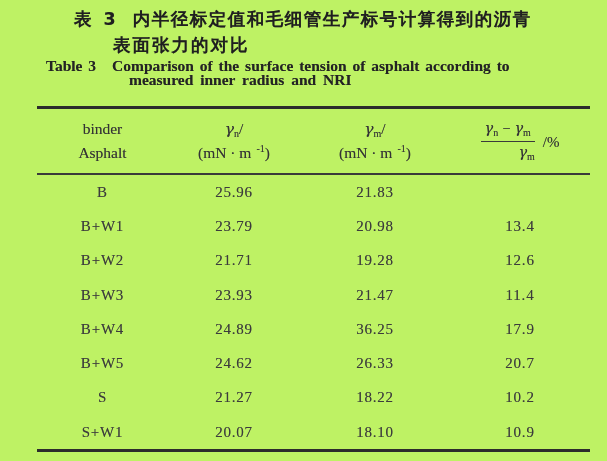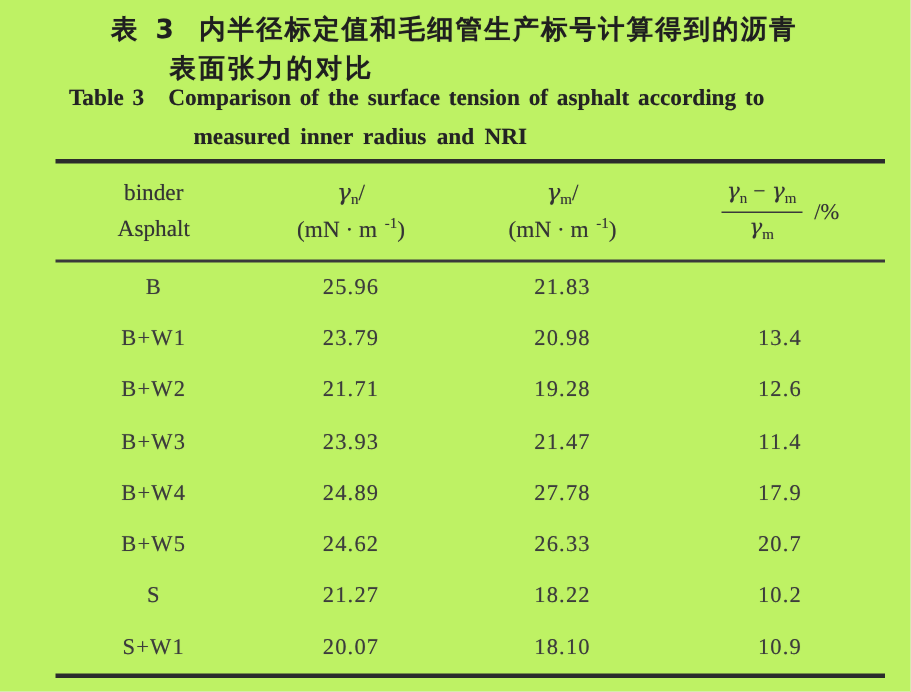--- a/index.html
+++ b/index.html
@@ -18,36 +18,36 @@
     font-size:17.5px; color:#1f1f1f; letter-spacing:1.5px; white-space:nowrap; }
   .zh-label { margin-right:14px; letter-spacing:3px; }
   .zh-line2 { position:absolute; left:113px; top:33px;
     font-family:"DejaVu Sans", sans-serif; font-weight:bold;
     font-size:17.5px; color:#1f1f1f; letter-spacing:2px; white-space:nowrap; }
   
   .en-line1 { position:absolute; left:46px; top:57px;
     font-weight:bold; font-size:15.5px; color:#232323;
     word-spacing:2px; white-space:nowrap; }
   .en-label { margin-right:16px;text-align:right; }
-  .en-line2 { position:absolute; left:129px; top:83px;
+  .en-line2 { position:absolute; left:129px; top:71px;
     font-weight:bold; font-size:15.5px; color:#232323;
     word-spacing:3px; white-space:nowrap; }
   
   .tbl { position:absolute; left:37px; top:106px; width:553px; }
   .rule { width:100%; background:#2c2c2c; }
   .rule-top { height:3px; }
   .rule-mid { height:2px; background:#3a3a3a; }
   .rule-bottom { height:3px; }
   .thead { display:grid; grid-template-columns:131px 132px 150px 140px;
     height:64px; align-items:center; }
   .th { text-align:center; font-size:15.5px; line-height:1.55; color:#343434; }
   .th i { font-style:italic; font-family:"DejaVu Serif", serif; }
   sub { font-size:10px; vertical-align:-3px; }
   sup { font-size:10px; vertical-align:6px; margin-left:5px; }
-  .frac { display:inline-block; vertical-align:middle; text-align:center;
+  .frac { display:inline-block; vertical-align:middle; text-align:right;
     font-size:14.5px; line-height:1.15; }
   .frac .num { display:block; border-bottom:1.5px solid #3a3a3a; padding:0 4px 2px; }
   .frac .den { display:block; padding-top:2px; }
   .minus { margin:0 4px; }
   .pct-suffix { display:inline-block; vertical-align:middle; margin-left:4px;
     font-size:15px; transform:translateY(2px); }
   .tbody { display:flex; flex-direction:column; }
   .tr { display:grid; grid-template-columns:131px 132px 150px 140px;
     height:34.3px; align-items:center; }
   .td { text-align:center; font-size:15px; color:#3c3c3c; letter-spacing:0.8px; }
@@ -110,21 +110,21 @@
       </div>
       <div class="tr">
         <div class="td">B+W3</div>
         <div class="td">23.93</div>
         <div class="td">21.47</div>
         <div class="td">11.4</div>
       </div>
       <div class="tr">
         <div class="td">B+W4</div>
         <div class="td">24.89</div>
-        <div class="td">27.78</div>
+        <div class="td">36.25</div>
         <div class="td">17.9</div>
       </div>
       <div class="tr">
         <div class="td">B+W5</div>
         <div class="td">24.62</div>
         <div class="td">26.33</div>
         <div class="td">20.7</div>
       </div>
       <div class="tr">
         <div class="td">S</div>

